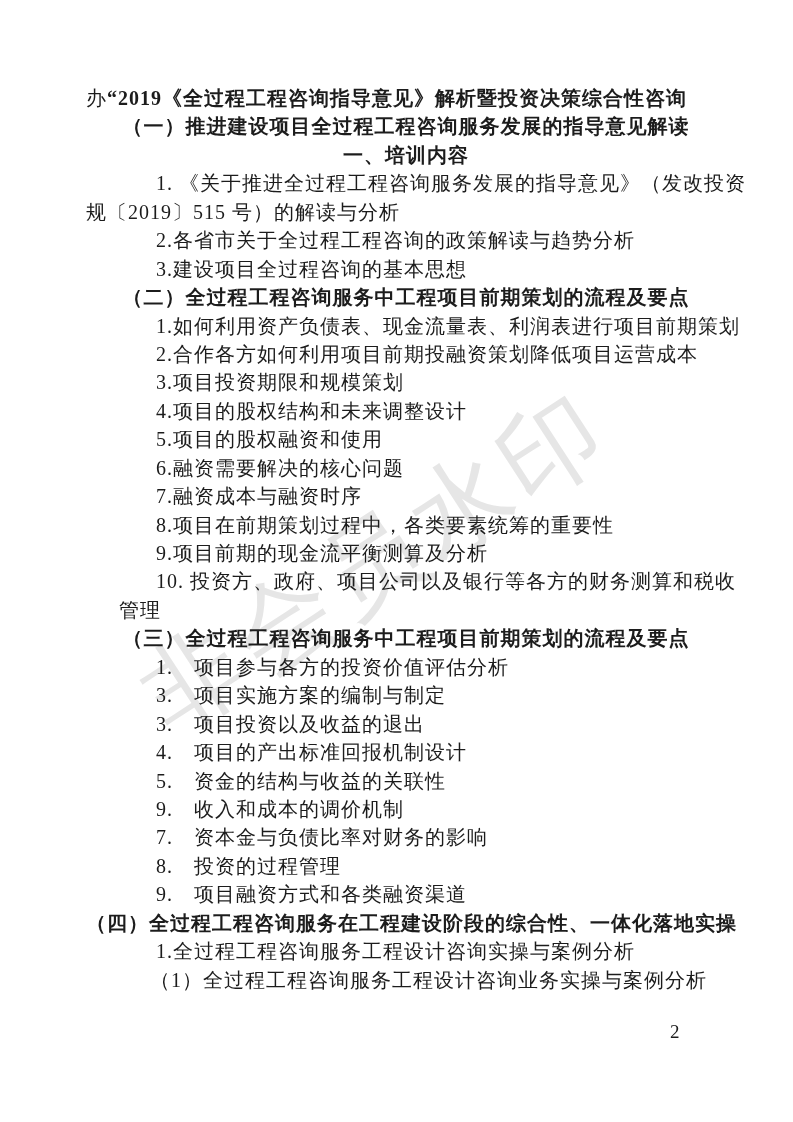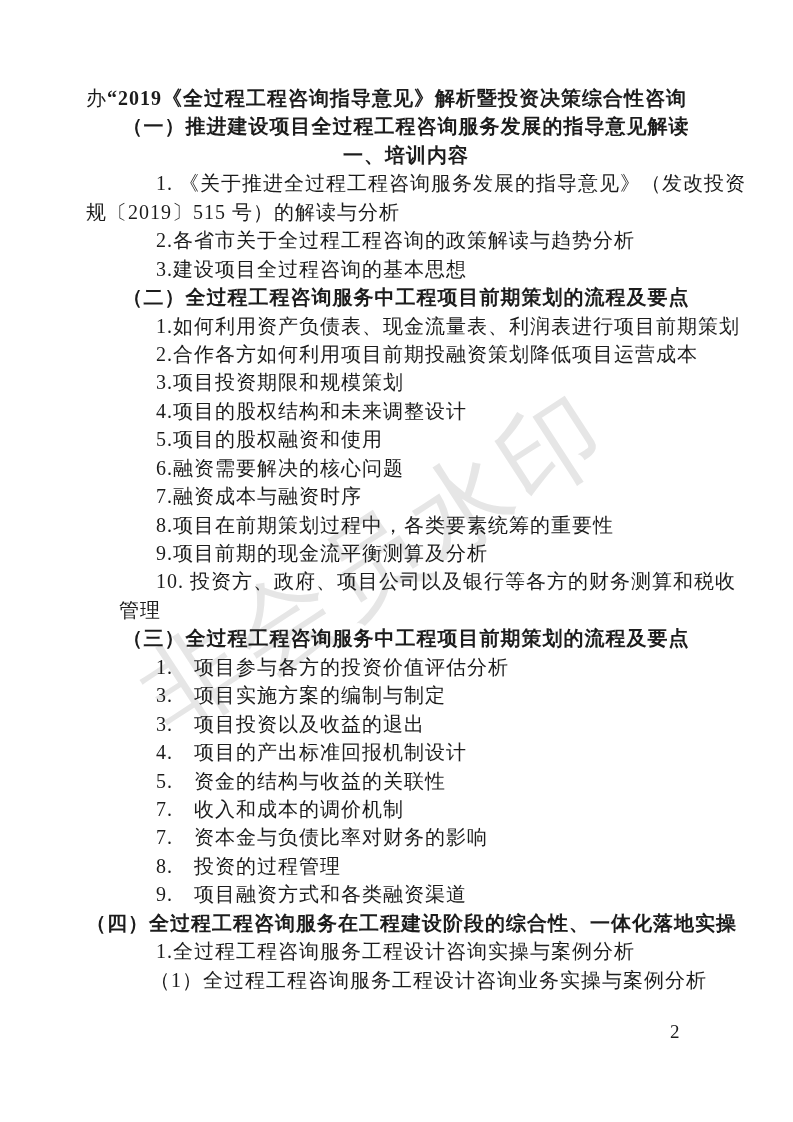--- a/index.html
+++ b/index.html
@@ -83,21 +83,21 @@
     <div class="ln item">8.项目在前期策划过程中，各类要素统筹的重要性</div>
     <div class="ln item">9.项目前期的现金流平衡测算及分析</div>
     <div class="ln item">10. 投资方、政府、项目公司以及银行等各方的财务测算和税收</div>
     <div class="ln cont2">管理</div>
     <div class="ln h">（三）全过程工程咨询服务中工程项目前期策划的流程及要点</div>
     <div class="ln item">1.　项目参与各方的投资价值评估分析</div>
     <div class="ln item">3.　项目实施方案的编制与制定</div>
     <div class="ln item">3.　项目投资以及收益的退出</div>
     <div class="ln item">4.　项目的产出标准回报机制设计</div>
     <div class="ln item">5.　资金的结构与收益的关联性</div>
-    <div class="ln item">7.　收入和成本的调价机制</div>
+    <div class="ln item">9.　收入和成本的调价机制</div>
     <div class="ln item">7.　资本金与负债比率对财务的影响</div>
     <div class="ln item">8.　投资的过程管理</div>
     <div class="ln item">9.　项目融资方式和各类融资渠道</div>
     <div class="ln h">（四）全过程工程咨询服务在工程建设阶段的综合性、一体化落地实操</div>
     <div class="ln item">1.全过程工程咨询服务工程设计咨询实操与案例分析</div>
     <div class="ln sub">（1）全过程工程咨询服务工程设计咨询业务实操与案例分析</div>
 
   </div>
 
   <div class="pagenum">2</div>

